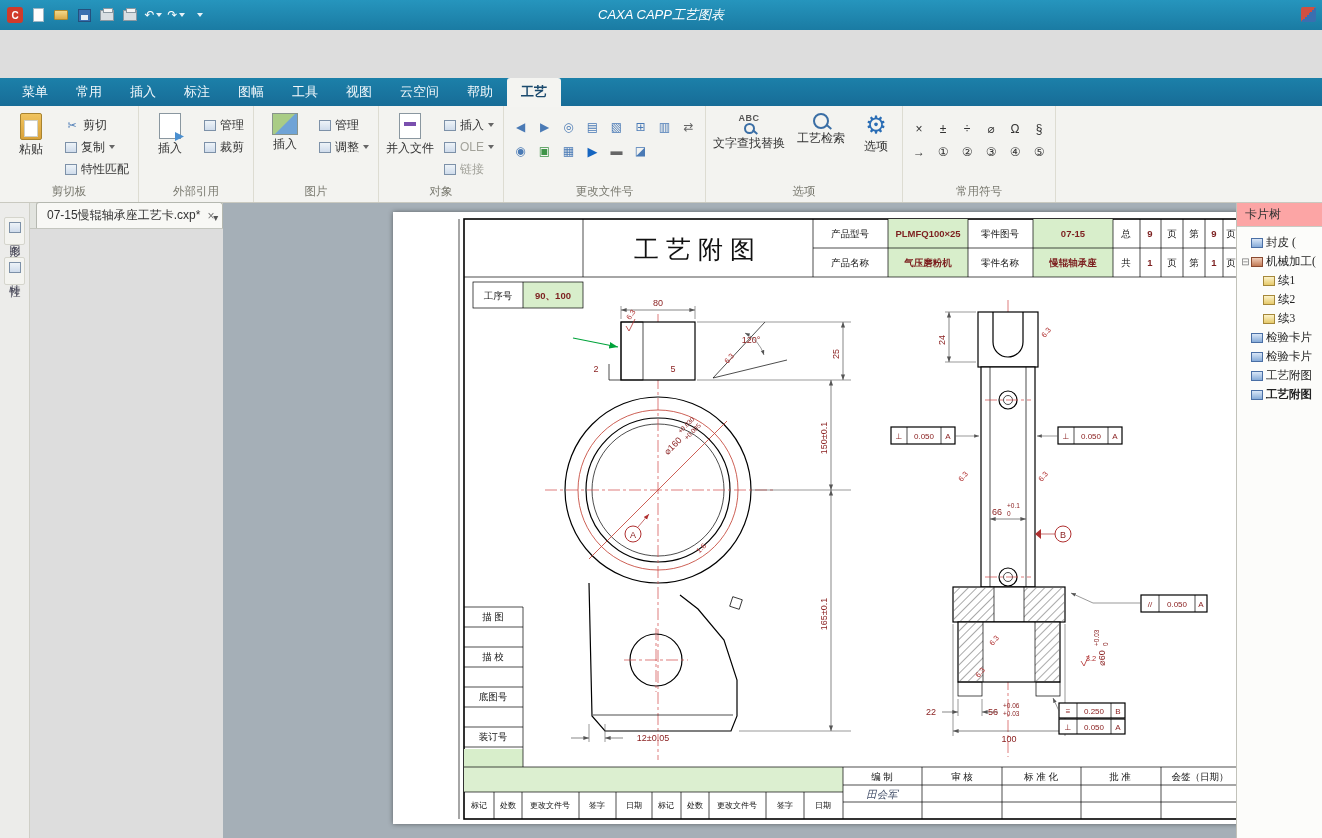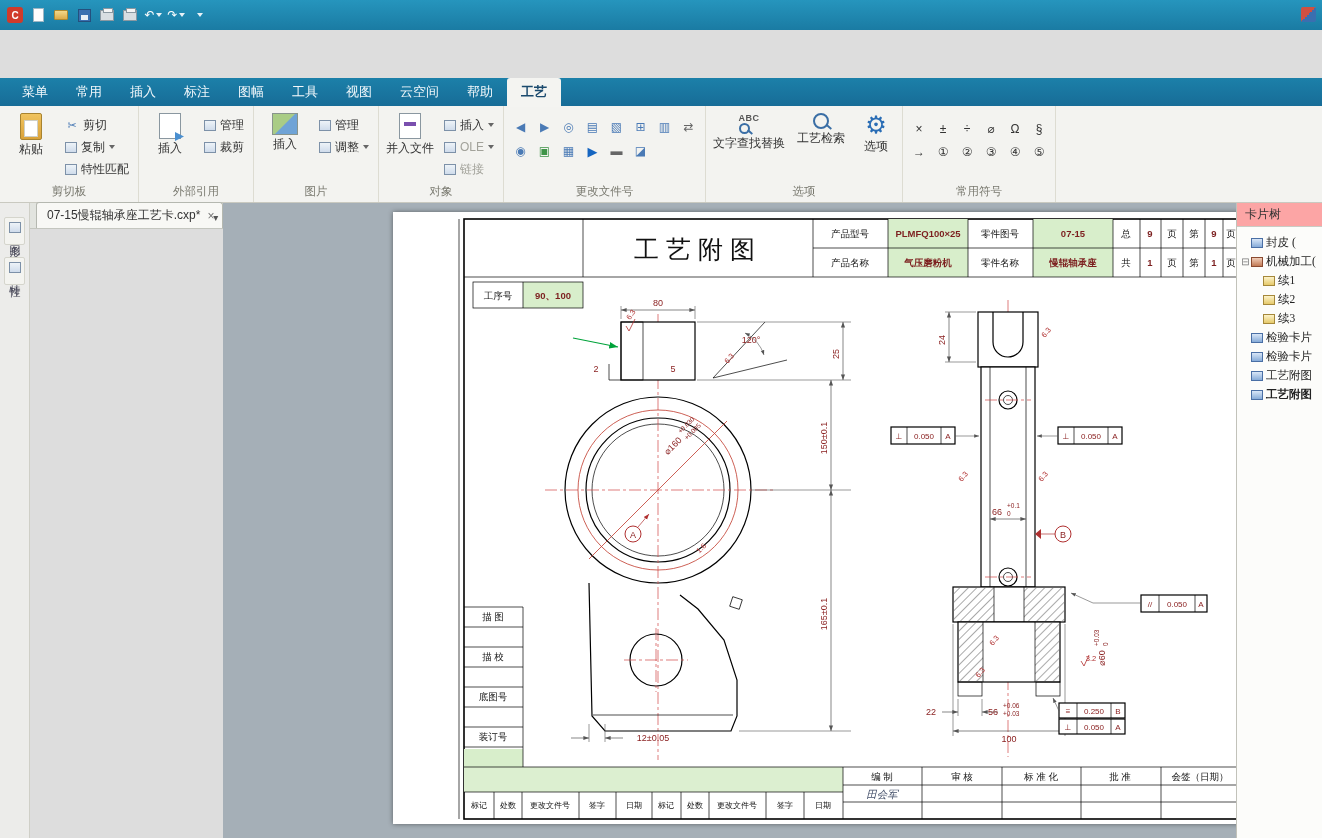--- a/index.html
+++ b/index.html
@@ -55,21 +55,21 @@
   .merge-big:after { content:""; position:absolute; left:4px; top:8px; width:12px; height:4px; background:#7a4fae; }
   .mini { width:14px; height:13px; display:inline-flex; align-items:center; justify-content:center; font-size:11px; color:#4a7ab5; }
   .mini-sq { width:12px; height:11px; border:1px solid #7d91a8; background:linear-gradient(#eef3f8,#cfdceb); }
   .ops { display:flex; flex-direction:column; gap:4px; padding-top:8px; }
   .oprow { display:flex; gap:3px; }
   .op { width:21px; height:20px; display:flex; align-items:center; justify-content:center; font-size:12px;
     color:#4a7ab5; cursor:default; }
   .op.green { color:#3f9448; } .op.play { color:#1565c0; font-size:13px; } .op.dark { color:#666; }
   .lens { width:11px; height:11px; border:2px solid #3a6ea5; border-radius:50%; position:relative; display:inline-block; }
   .lens:after { content:""; position:absolute; width:6px; height:2px; background:#3a6ea5; right:-5px; bottom:-1px; transform:rotate(40deg); }
-  .abc-ico { display:flex; flex-direction:column; }
+  .abc-ico { display:flex; flex-direction:column; align-items:center; }
   .abc-ico .abc-t { font-size:9px; font-weight:bold; color:#555; letter-spacing:.5px; }
   .gear { font-size:24px; color:#2a6db5; line-height:24px; }
   .symgrid { display:flex; flex-direction:column; gap:4px; padding-top:10px; }
   .symrow { display:flex; gap:4px; }
   .sym { width:20px; height:19px; display:flex; align-items:center; justify-content:center; font-size:12px; color:#333; cursor:default; }
 
   
   .workspace { height:665px; display:flex; }
   .sidestrip { width:30px; background:#ececе8; background-color:#ececе8; background:#ececea; border-right:1px solid #cfcfc7; display:flex; flex-direction:column; align-items:center; padding-top:14px; gap:12px; }
   .vtab { display:flex; flex-direction:column; align-items:center; gap:3px; padding:4px 2px; border:1px solid #d5d5cc; background:#f4f4f0; border-radius:2px; cursor:default; }
@@ -163,20 +163,21 @@
         <span class="caret"></span>
       </span>
     <span class="qi glyph-w">
         <span>↷</span>
         <span class="caret"></span>
       </span>
     <span class="qi">
         <span class="caret"></span>
       </span>
   </div>
+  <div class="tb-title">CAXA CAPP工艺图表</div>
   <span class="corner-ico"></span>
 </div>
 
 <div class="menubar">
   <span class="mtab">菜单</span>
   <span class="mtab">常用</span>
   <span class="mtab">插入</span>
   <span class="mtab">标注</span>
   <span class="mtab">图幅</span>
   <span class="mtab">工具</span>

